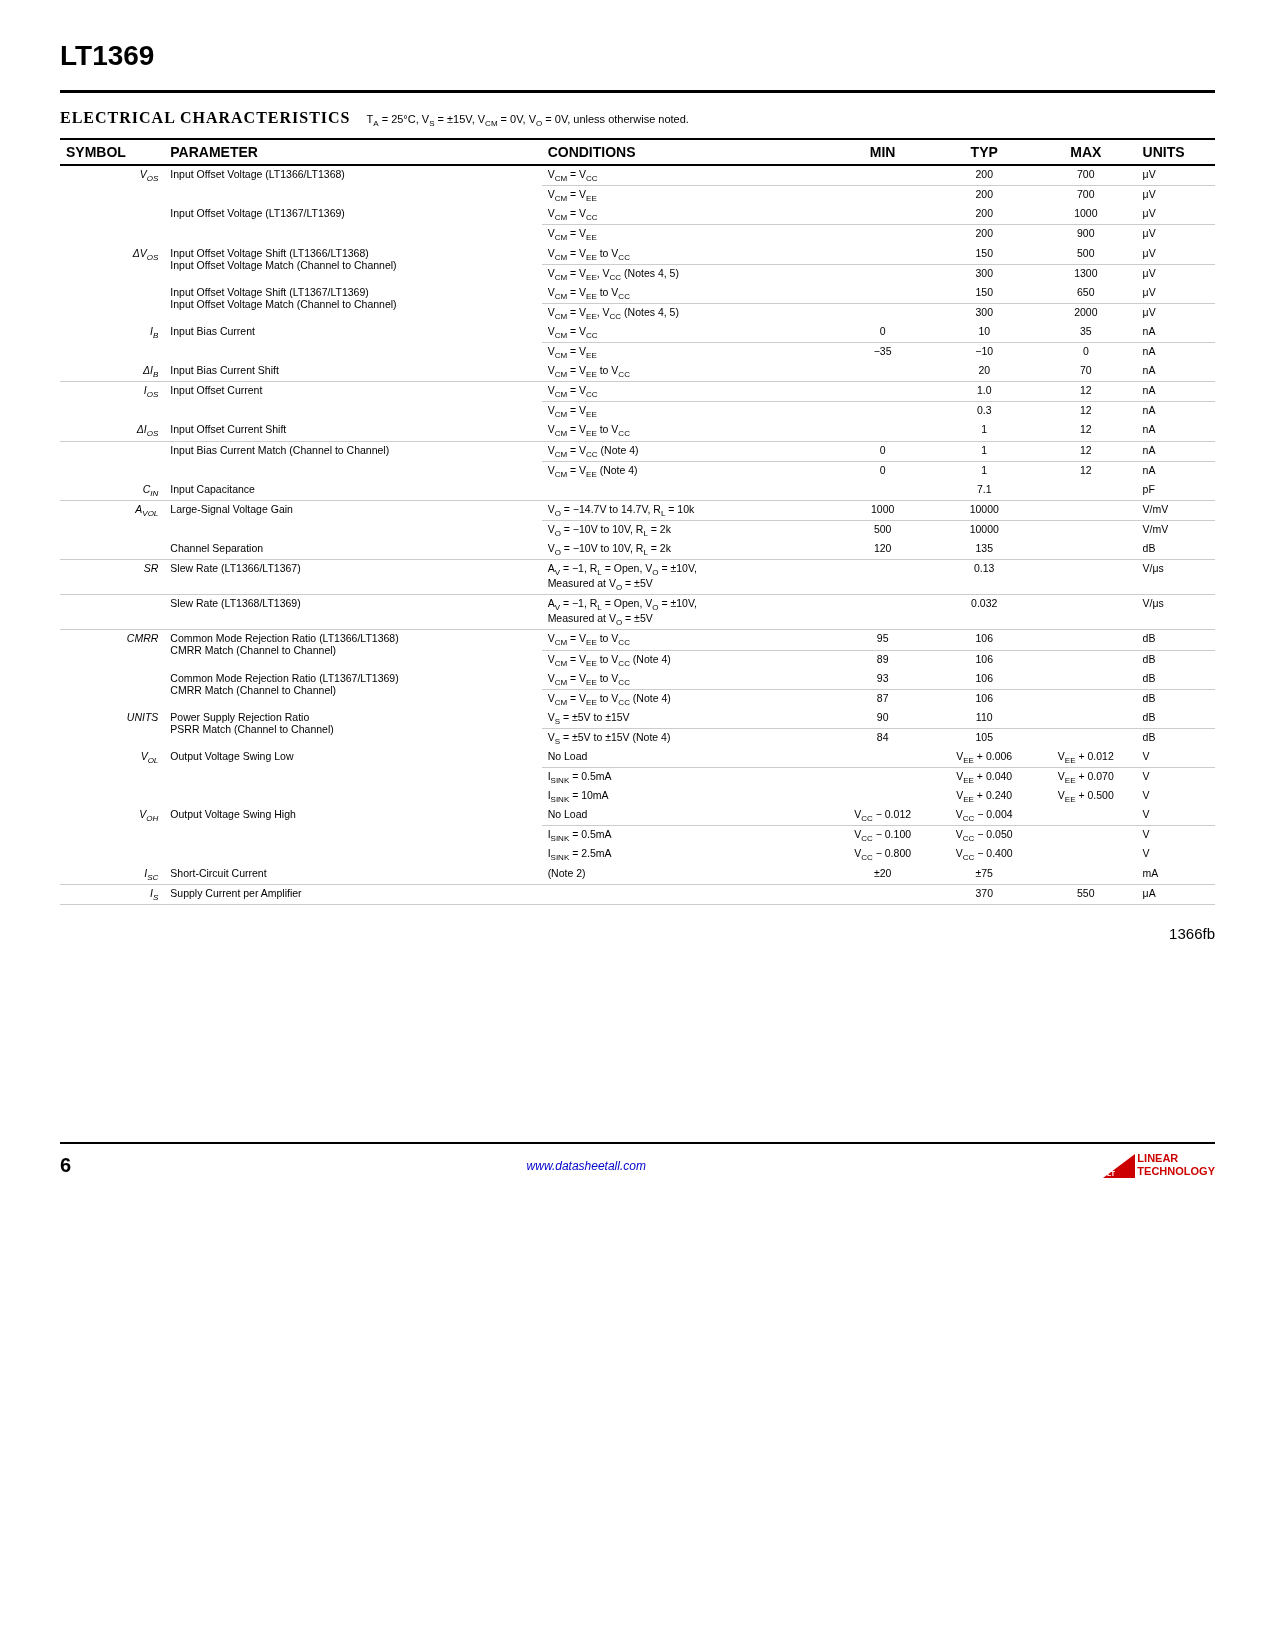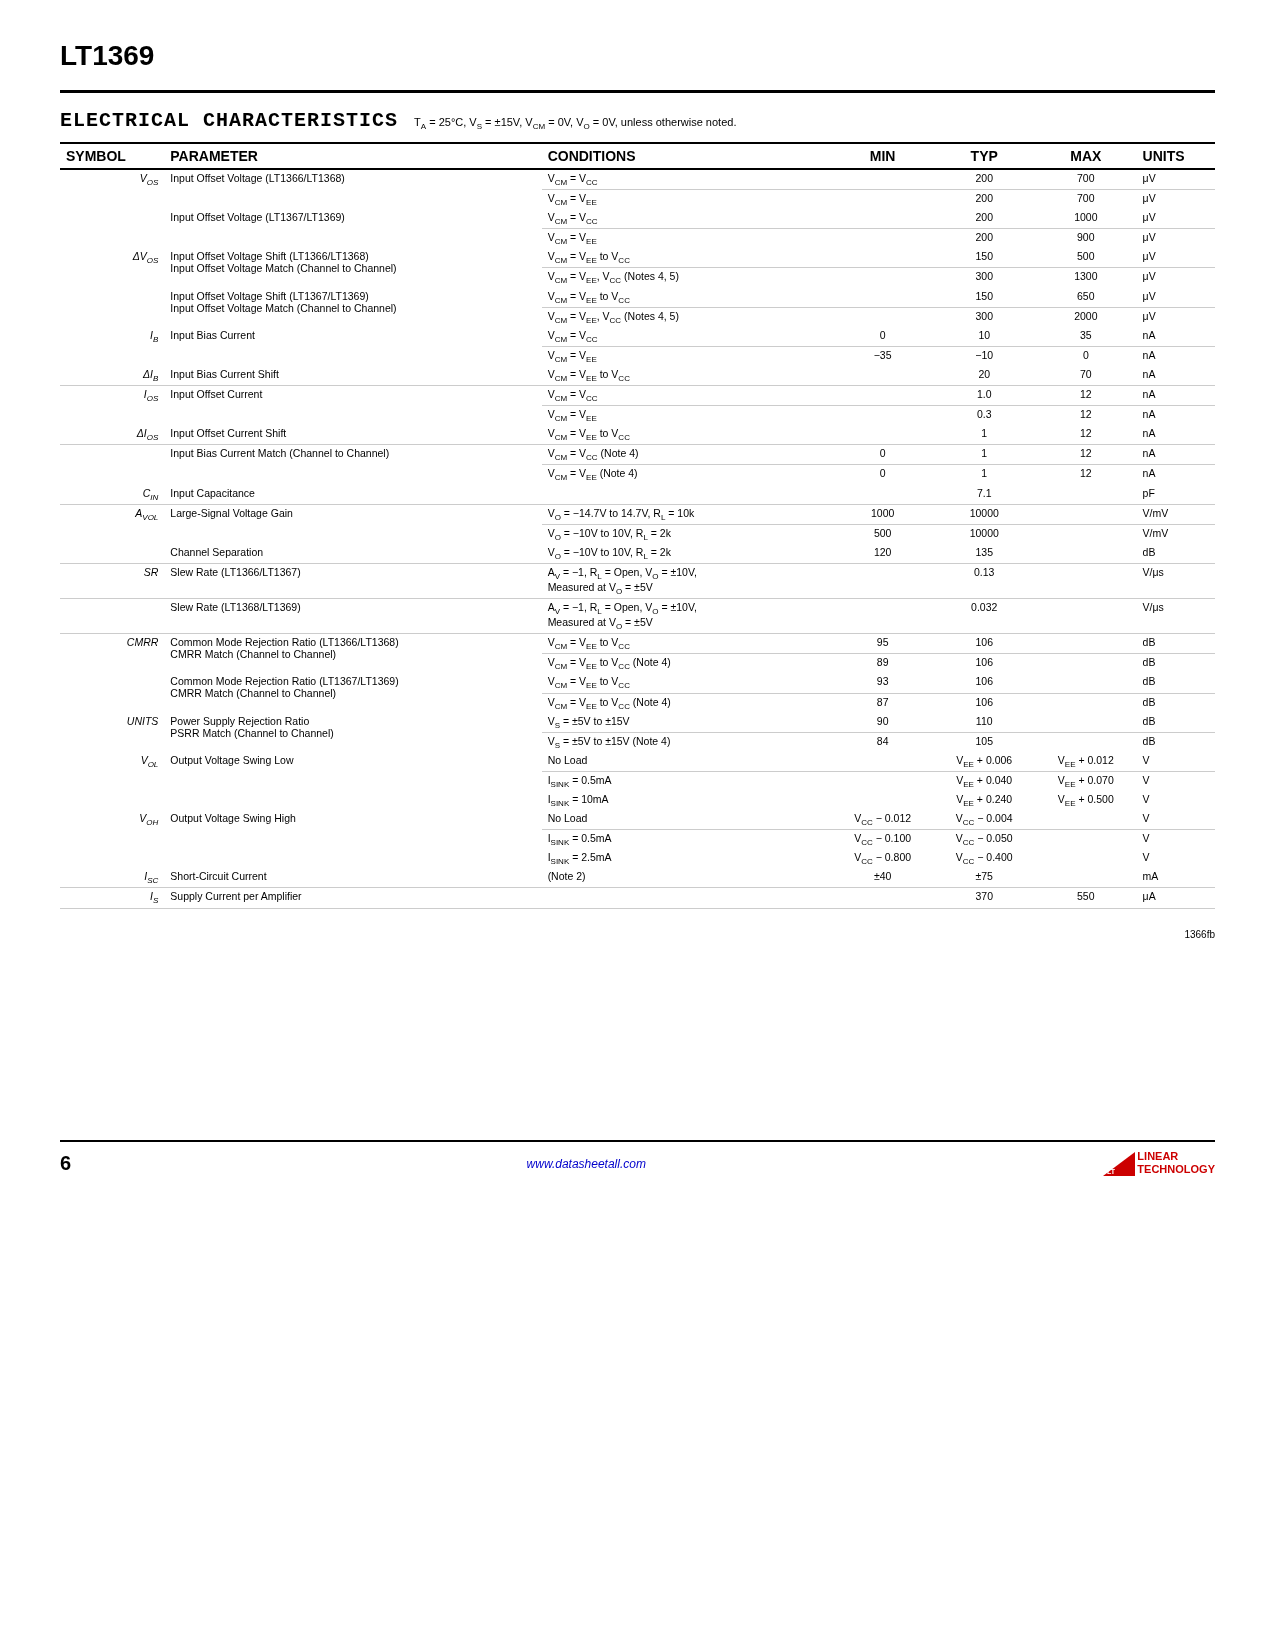--- a/index.html
+++ b/index.html
@@ -22,23 +22,23 @@
       border: none;
       border-top: 3px solid #000;
       margin-bottom: 16px;
     }
     .section-header {
       display: flex;
       align-items: baseline;
       margin-bottom: 10px;
     }
     .section-title {
-      font-size: 20px;
+      font-size: 16px;
       font-weight: 900;
-      font-family: Liberation Mono, monospace;
+      font-family: Liberation Serif, serif;
       letter-spacing: 1px;
       text-transform: uppercase;
       margin-right: 16px;
     }
     .section-conditions {
       font-size: 11px;
       color: #000;
     }
     table {
       width: 100%;
@@ -408,39 +408,39 @@
       <td class="num">V<sub>CC</sub> − 0.800</td>
       <td class="num">V<sub>CC</sub> − 0.400</td>
       <td class="num"></td>
       <td class="units">V</td>
     </tr>
 
     <tr>
       <td class="symbol">I<sub>SC</sub></td>
       <td class="param">Short-Circuit Current</td>
       <td class="cond">(Note 2)</td>
-      <td class="num">±40</td>
+      <td class="num">±20</td>
       <td class="num">±75</td>
       <td class="num"></td>
       <td class="units">mA</td>
     </tr>
 
     <tr>
       <td class="symbol">I<sub>S</sub></td>
       <td class="param">Supply Current per Amplifier</td>
       <td class="cond"></td>
       <td class="num"></td>
       <td class="num">370</td>
       <td class="num">550</td>
       <td class="units">μA</td>
     </tr>
   </tbody>
 </table>
 
-<div style="text-align:right; margin-top: 20px; font-size: 10px;">1366fb</div>
+<div style="text-align:right; margin-top: 20px; font-size: 15px;">1366fb</div>
 
 <hr style="border: none; border-top: 2px solid #000; margin-top: 200px;">
 <div style="display:flex; justify-content:space-between; align-items:center; margin-top: 8px;">
   <span style="font-size:20px; font-weight:bold;">6</span>
   <span style="color:#0000cc; font-size:12px;font-style:italic;">www.datasheetall.com</span>
   <div style="display:flex; gap:0;">
     <svg width="36" height="28" viewBox="0 0 36 28">
       <polygon points="2,26 34,2 34,26" fill="#cc0000"></polygon>
       <text x="6" y="24" font-size="7" fill="white" font-weight="bold" font-family="Arial">LT</text>
     </svg>

